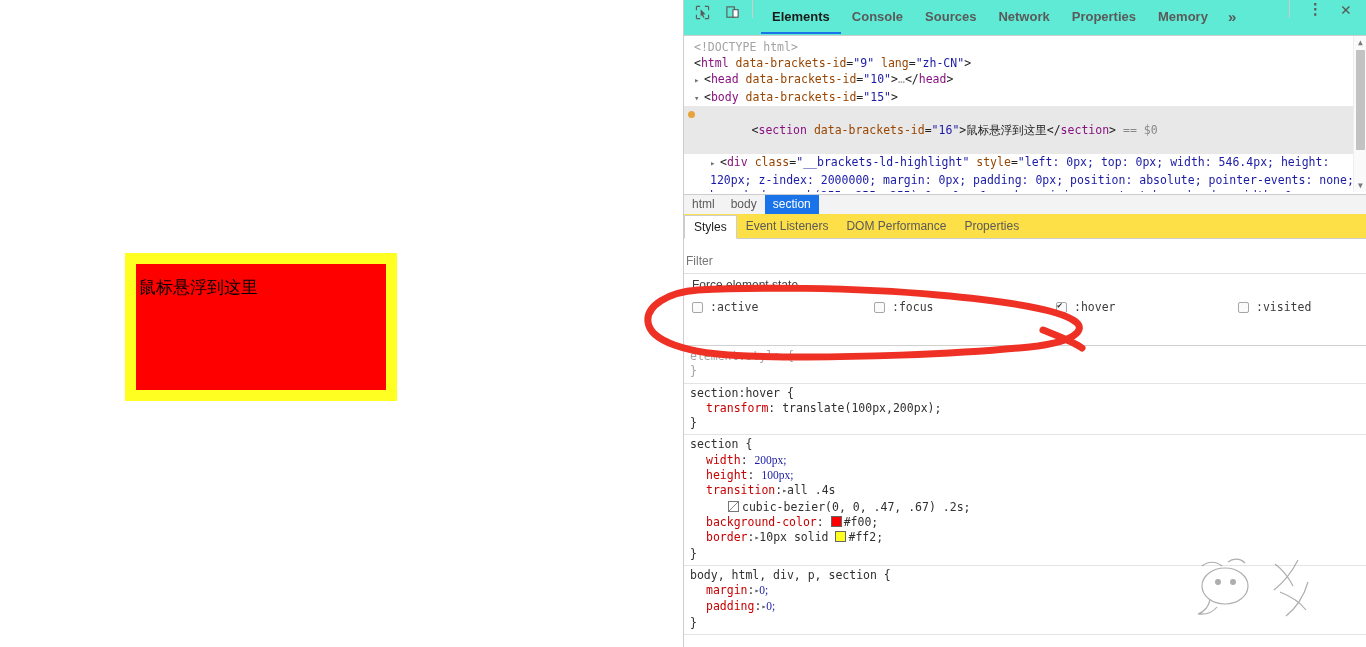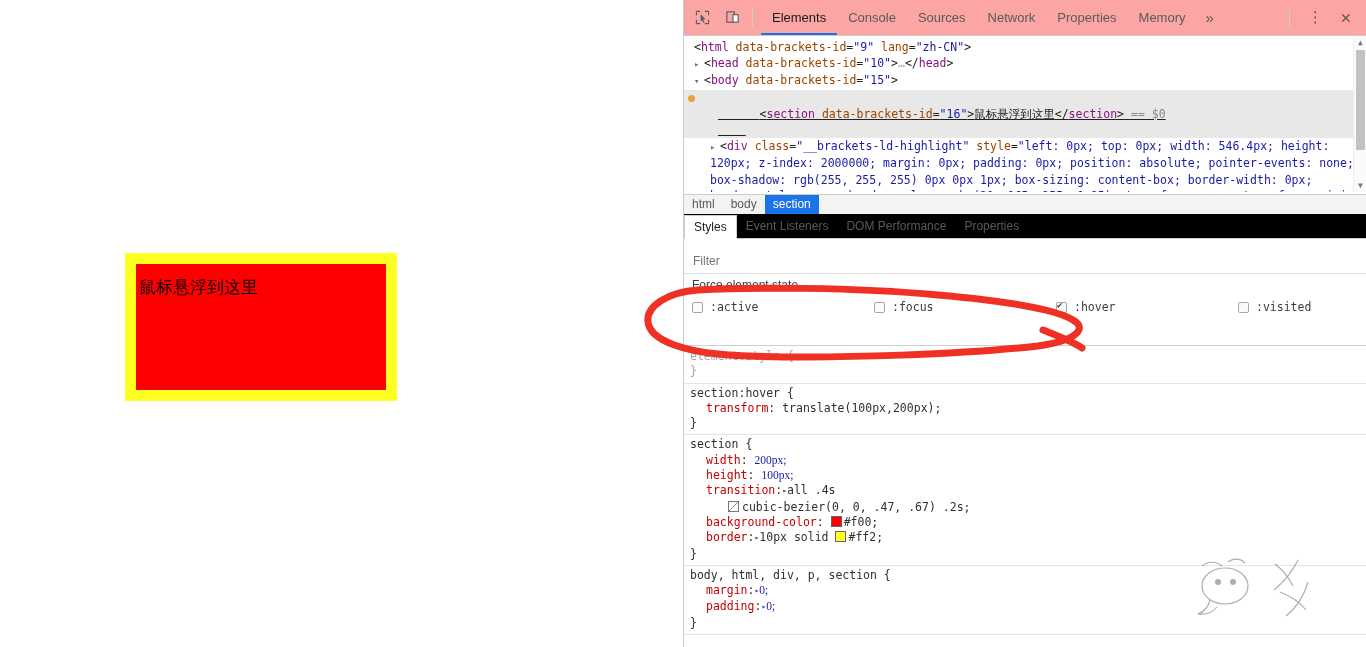--- a/index.html
+++ b/index.html
@@ -22,22 +22,22 @@
     color:#000;padding:14px 0 0 3px;letter-spacing:0px;
   }
   
   #devtools{
     position:absolute;left:683px;top:0;width:683px;height:647px;
     background:#fff;border-left:1px solid #cdcdcd;
     font-family:"DejaVu Sans Mono",monospace;
   }
   
   #dt-toolbar{
-    position:relative;height:35px;background:#fca5a5;border-bottom:1px solid #cdcdcd;
-    display:flex;align-items:center;
+    position:relative;height:35px;background:#5eead4;border-bottom:1px solid #cdcdcd;
+    display:flex;align-items:flex-start;font-weight:bold;
   }
   .tb-icon{width:24px;height:24px;margin-left:6px;display:flex;align-items:center;
     justify-content:center;border-radius:2px;cursor:pointer;}
   .tb-sep{width:1px;height:18px;background:#cdcdcd;margin:0 8px;}
   .dt-tab{
     font-family:"Liberation Sans",sans-serif;font-size:13px;color:#5a5a5a;
     padding:0 11px;height:34px;line-height:34px;cursor:pointer;white-space:nowrap;
   }
   .dt-tab.active{color:#1a1a1a;box-shadow:inset 0 -2px 0 #1a73e8;}
   .dt-tab.more{font-size:15px;color:#5a5a5a;padding:0 9px;}
@@ -73,34 +73,34 @@
   
   #breadcrumb{
     position:absolute;left:0;top:194px;width:683px;height:19px;background:#f3f3f3;
     border-top:1px solid #cdcdcd;border-bottom:1px solid #cdcdcd;
     display:flex;align-items:center;font-family:"Liberation Sans",sans-serif;font-size:12px;
   }
   .crumb{padding:0 8px;height:19px;line-height:19px;color:#5a5a5a;cursor:pointer;}
   .crumb.active{background:#1a73e8;color:#fff;}
   
   #side-tabs{
-    position:absolute;left:0;top:214px;width:683px;height:24px;background:#000000;
+    position:absolute;left:0;top:214px;width:683px;height:24px;background:#fde047;
     border-bottom:1px solid #cdcdcd;display:flex;align-items:flex-end;
     font-family:"Liberation Sans",sans-serif;font-size:12px;
   }
   .stab{padding:0 9px;height:23px;line-height:23px;color:#5a5a5a;cursor:pointer;}
   .stab.active{background:#fff;color:#1a1a1a;border:1px solid #cdcdcd;border-bottom:1px solid #fff;
      margin-bottom:-1px;height:22px;line-height:22px;}
   #styles-filterbar{
     position:absolute;left:0;top:249px;width:1070px;height:24px;background:#fff;
     border-bottom:1px solid #e0e0e0;display:flex;align-items:center;
     font-family:"Liberation Sans",sans-serif;font-size:12px;
   }
   #styles-filter-input{
-    border:0;outline:0;margin-left:7px;font-family:"Liberation Sans",sans-serif;
+    border:0;outline:0;font-family:"Liberation Sans",sans-serif;
     font-size:12px;color:#9a9a9a;width:260px;background:transparent;
   }
   #force-state{
     position:absolute;left:0;top:274px;width:1070px;height:72px;background:#fff;
     border-bottom:1px solid #d0d0d0;font-family:"DejaVu Sans Mono",monospace;font-size:11.5px;
     color:#3c3c3c;box-sizing:border-box;padding:4px 0 0 8px;
   }
   #force-state .fs-title{font-family:"Liberation Sans",sans-serif;font-size:12px;color:#3c3c3c;
     margin-bottom:5px;}
   .fs-grid{display:flex;flex-wrap:wrap;}
@@ -169,28 +169,29 @@
     <div class="dt-tab">Memory</div>
     <div class="dt-tab more">»</div>
     <div id="dt-toolbar-right">
       <div class="tb-sep"></div>
       <div class="kebab">⋮</div>
       <div class="xclose">✕</div>
     </div>
   </div>
 
   <div id="dom-tree">
+    <div class="dom-line"><span class="doctype">&lt;!DOCTYPE html&gt;</span></div>
 
     <div class="dom-line"><span class="pk">&lt;</span><span class="tw">html</span> <span class="at">data-brackets-id</span><span class="pk">=</span><span class="av">"9"</span> <span class="at">lang</span><span class="pk">=</span><span class="av">"zh-CN"</span><span class="pk">&gt;</span></div>
 
     <div class="dom-line"><span class="arrow">▸</span><span class="pk">&lt;</span><span class="tw">head</span> <span class="at">data-brackets-id</span><span class="pk">=</span><span class="av">"10"</span><span class="pk">&gt;</span><span class="doctype">…</span><span class="pk">&lt;/</span><span class="tw">head</span><span class="pk">&gt;</span></div>
 
     <div class="dom-line"><span class="arrow">▾</span><span class="pk">&lt;</span><span class="tw">body</span> <span class="at">data-brackets-id</span><span class="pk">=</span><span class="av">"15"</span><span class="pk">&gt;</span></div>
 
-    <div class="dom-line sel" style="padding-left:34px;text-decoration:underline;">
+    <div class="dom-line sel" style="padding-left:26px;">
       <span class="bullet" style="left:4px;top:5px;"></span><span class="pk">&lt;</span><span class="tw">section</span> <span class="at">data-brackets-id</span><span class="pk">=</span><span class="av">"16"</span><span class="pk">&gt;</span><span class="txtnode">鼠标悬浮到这里</span><span class="pk">&lt;/</span><span class="tw">section</span><span class="pk">&gt;</span> <span class="eq0">== $0</span>
     </div>
 
     <div class="dom-line" style="padding-left:26px;white-space:normal;word-break:break-word;">
       <span class="arrow">▸</span><span class="pk">&lt;</span><span class="tw">div</span> <span class="at">class</span><span class="pk">=</span><span class="av">"__brackets-ld-highlight"</span> <span class="at">style</span><span class="pk">=</span><span class="av">"left: 0px; top: 0px; width: 546.4px; height: 120px; z-index: 2000000; margin: 0px; padding: 0px; position: absolute; pointer-events: none; box-shadow: rgb(255, 255, 255) 0px 0px 1px; box-sizing: content-box; border-width: 0px; border-style: none; border-color: rgba(21, 165, 255, 0.85); transform: none; transform-origin: 273.2px 60px 0px; background-color: rgba(0, 162,</span>
     </div>
   </div>
   <div id="dom-scroll">
     <div class="sc-arrow" style="top:0;">▲</div>
     <div class="thumb"></div>

